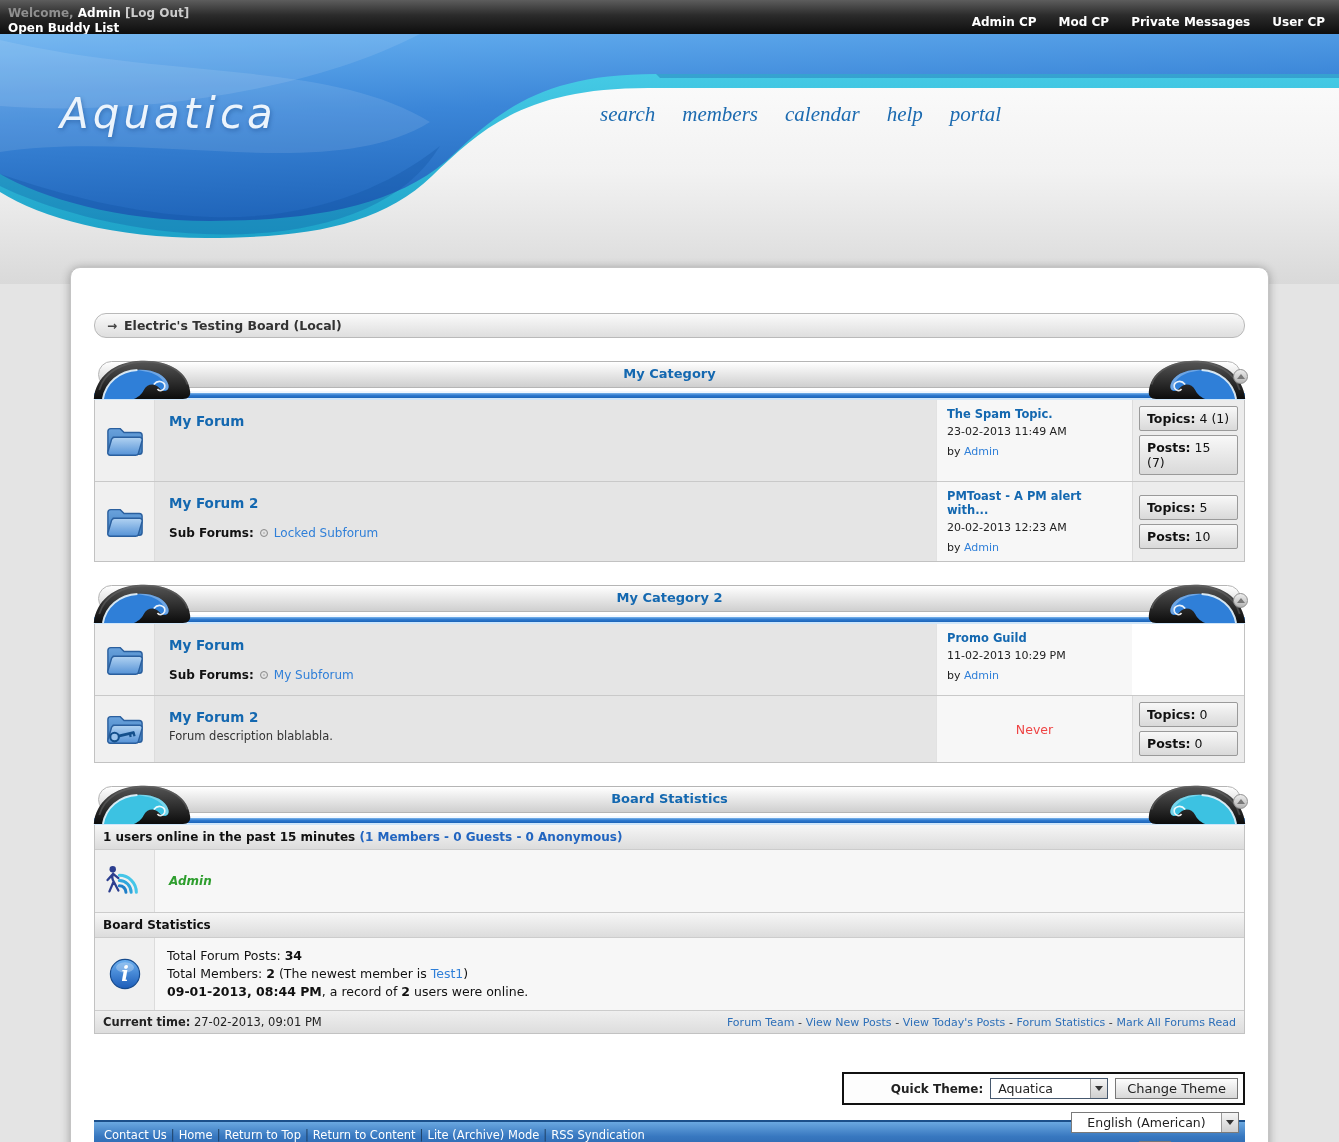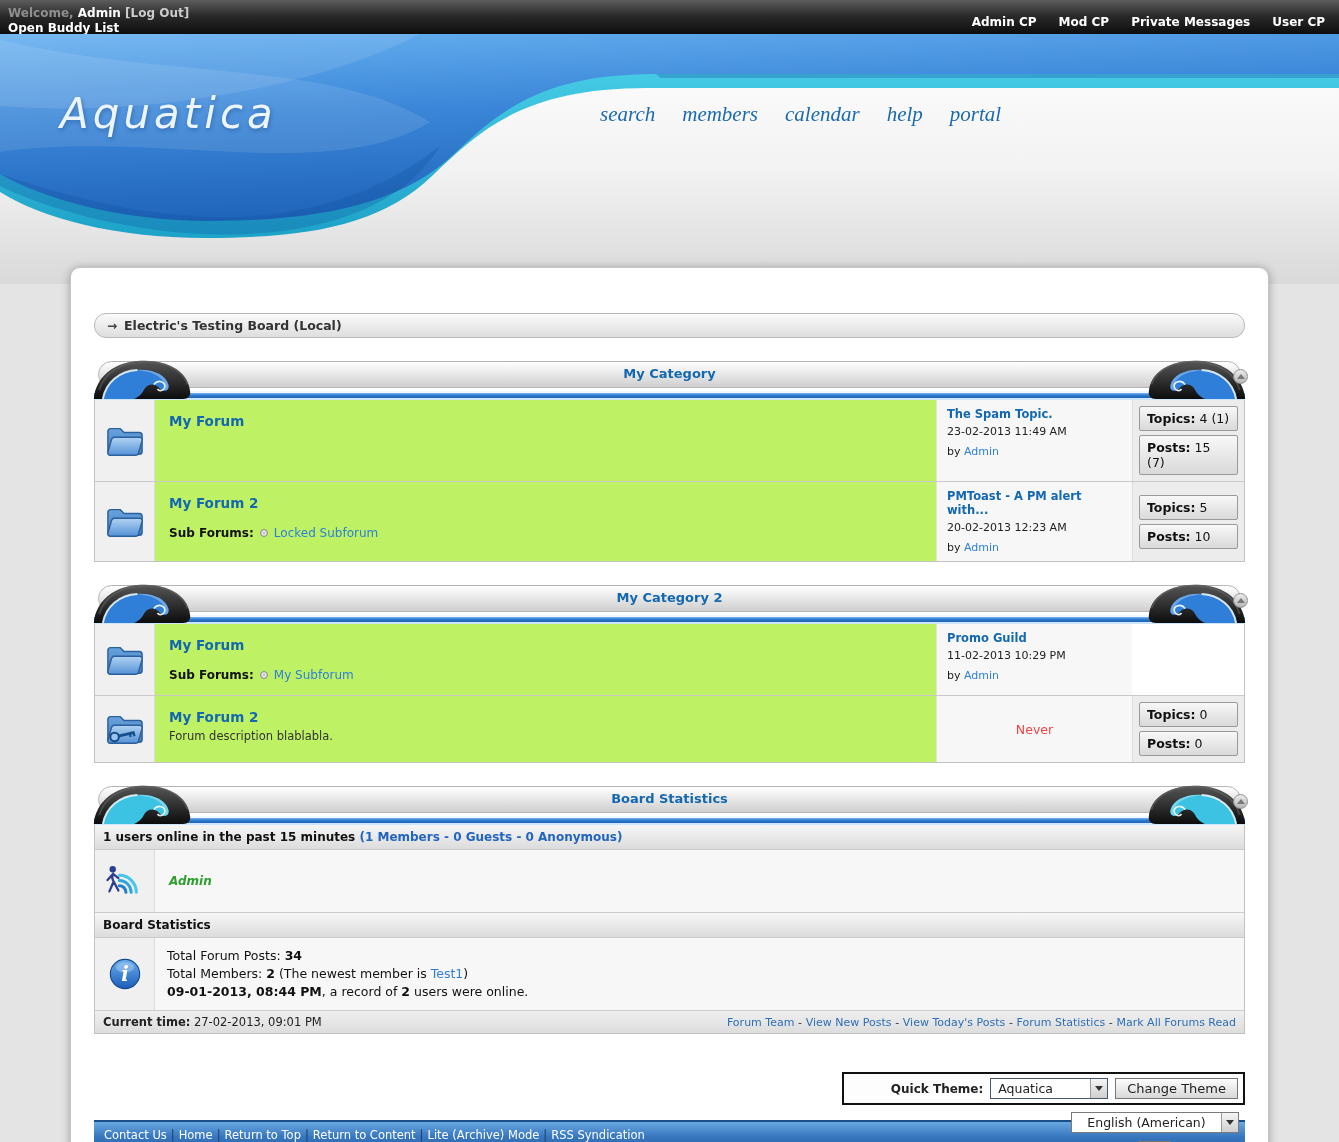--- a/index.html
+++ b/index.html
@@ -58,21 +58,21 @@
     display:flex; align-items:center; justify-content:center; }
   .collapse i { width:0; height:0; border-left:4px solid transparent; border-right:4px solid transparent;
     border-bottom:5px solid #787878; }
 
   
   .ftable { border:1px solid #c2c2c2; border-top:none; }
   .frow { display:grid; grid-template-columns:60px 1fr 196px 112px; }
   .frow + .frow { border-top:1px solid #c9c9c9; }
   .cell-icon { background:#f0f0f0; border-right:1px solid #dcdcdc; display:flex;
     align-items:center; justify-content:center; padding:8px 0; }
-  .cell-info { background:#bef264; padding:13px 14px; }
+  .cell-info { background:#e5e5e5; padding:13px 14px; }
   .cell-last { background:#f7f7f7; border-left:1px solid #e2e2e2; padding:7px 10px; font-size:11px; }
   .cell-stats { background:#ececec; border-left:1px solid #dcdcdc; padding:4px 5px;
     display:flex; flex-direction:column; justify-content:center; }
   .fname { font-size:13.5px; font-weight:bold; color:#1468b0; }
   .fsubs { margin-top:15px; font-size:12px; display:flex; align-items:center; gap:6px; }
   .fsubs b { color:#111; }
   .dotball { width:8px; height:8px; border-radius:50%; background:#b9b9b9;
     border:1px solid #8f8f8f; box-shadow:inset 0 0 0 2px #e2e2e2; }
   .fsubs a { color:#2f7fd8; }
   .fdesc { margin-top:4px; font-size:11.5px; color:#333; }

